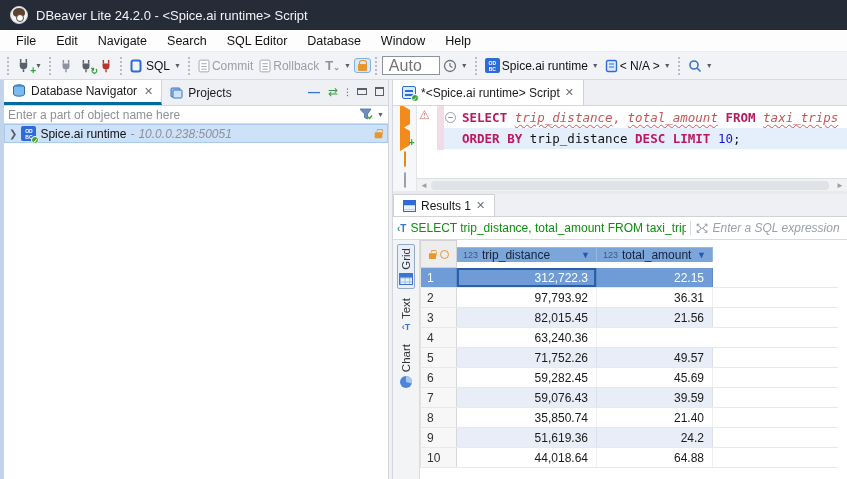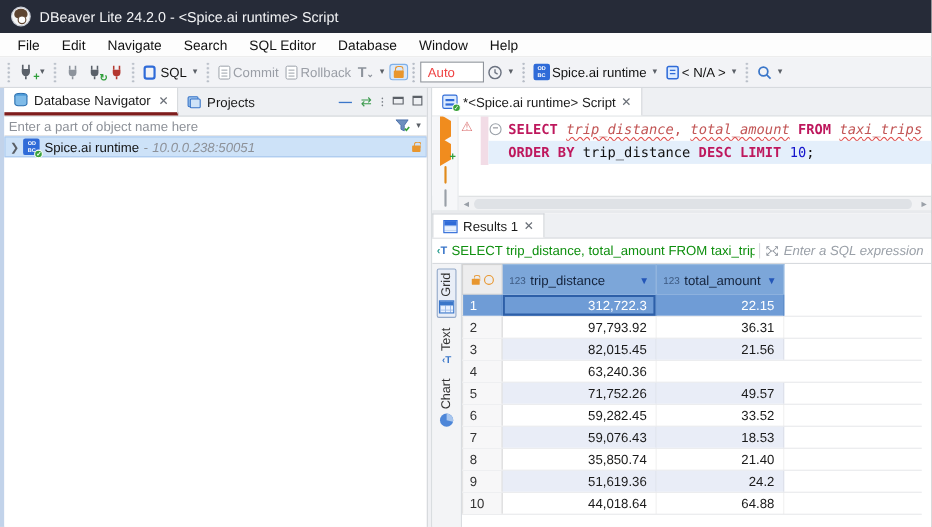--- a/index.html
+++ b/index.html
@@ -25,34 +25,34 @@
     border-bottom:1px solid #d7dade; display:flex; align-items:center; padding-left:2px; }
   .tsep { width:5px; height:18px; margin:0 3px;
     background-image:radial-gradient(circle, #b7bdc7 1px, transparent 1.2px);
     background-size:4px 4px; background-position:center; background-repeat:repeat-y; }
   .tbtn { display:flex; align-items:center; gap:2px; padding:2px 3px; border-radius:3px; }
   .drop { font-size:7px; color:#5a5f66; margin-left:2px; }
   .glabel { font-size:12px; color:#9a9ea6; }
   .blabel { font-size:12px; color:#111; }
   svg { display:block; }
   .lockbox { background:#d9e8fb; border:1px solid #7fb0e8; border-radius:3px; padding:1px 3px; }
-  .combo { width:58px; height:19px; background:#fff; border:1px solid #8f949c; font-size:12px;
-    display:flex; align-items:center; padding-left:6px; color:#ef4444; }
+  .combo { width:58px; height:19px; background:#fff; border:1px solid #8f949c; font-size:16px;
+    display:flex; align-items:center; padding-left:6px; color:#737373; }
   .odbc { width:15px; height:15px; background:#2f6bd8; border-radius:2px; color:#fff; font-size:5px;
     font-weight:bold; line-height:1.2; display:flex; flex-direction:column; align-items:center; justify-content:center; position:relative;}
   .odbc .chk { position:absolute; right:-3px; bottom:-3px; width:8px; height:8px; border-radius:50%;
     background:#3aa23a; color:#fff; font-size:6px; line-height:8px; text-align:center; border:1px solid #fff;}
   
   .leftstrip { position:absolute; left:0; top:80px; width:4px; height:399px; background:#c2d3ea; }
   .vsash { position:absolute; left:388px; top:80px; width:5px; height:399px; background:#f0f1f4; border-left:1px solid #d4d7db; border-right:1px solid #d4d7db;}
   
   .nav { position:absolute; left:4px; top:80px; width:384px; height:399px; background:#fff; }
   .nav-tabbar { position:relative; height:26px; background:#eef0f3; border-bottom:1px solid #d4d7db; display:flex; align-items:stretch; }
   .ntab { display:flex; align-items:center; gap:5px; padding:0 8px; font-size:12px; }
-  .ntab.active { background:#fff; border-right:1px solid #d4d7db; border-bottom:3px solid #7f1d1d;justify-content:space-between; }
+  .ntab.active { background:#fff; border-right:1px solid #d4d7db; border-bottom:3px solid #0369a1;justify-content:space-between; }
   .ntab .x { color:#6b7078; font-size:11px; margin-left:2px; }
   .nav-hdr-icons { position:absolute; right:4px; top:0; height:23px; display:flex; align-items:center; gap:8px; }
   .nav-filter { height:18px; border-bottom:1px solid #dcdcdc; display:flex; align-items:center; padding:0 4px; }
   .nav-filter .ph { color:#8d9198; font-size:12px; flex:1; }
   .tree-row { height:19px; background:#cde2f8; border:1px solid #a9c9ee; display:flex; align-items:center; gap:4px; padding:0 4px; }
   .tree-row .chev { color:#5a5f66; font-size:10px; }
   .tree-row .tname { font-size:12px; color:#111; }
   .tree-row .tdetail { font-size:12px; color:#8d9198; font-style:italic; }
   .lockicon { width:9px; height:11px; position:relative; display:inline-block; }
   .lockicon::before { content:""; position:absolute; left:1.5px; top:0; width:6px; height:6px; border:1.5px solid #e8962e; border-bottom:none; border-radius:3px 3px 0 0; }
@@ -369,21 +369,21 @@
         </svg>
       </div>
     </div>
 
   <div class="grid-main">
     <div class="ghead">
       <div class="gcorner">
         <span class="lockicon" style="transform:scale(.8)"></span>
         <span class="circ"></span>
       </div>
-      <div id="gcols" style="display:flex;">
+      <div id="gcols" style="display:flex;align-items:center;">
           <div class="gcol c1" style="width: 140px;">
             <span class="t123">123</span>
             <span>trip_distance</span>
             <span class="sort">▼</span>
           </div>
           <div class="gcol c2" style="width: 116px;">
             <span class="t123">123</span>
             <span>total_amount</span>
             <span class="sort">▼</span>
           </div>
@@ -410,26 +410,26 @@
           <div class="gcell c1">63,240.36</div>
         </div>
         <div class="grow stripe">
           <div class="gnum">5</div>
           <div class="gcell c1">71,752.26</div>
           <div class="gcell c2">49.57</div>
         </div>
         <div class="grow">
           <div class="gnum">6</div>
           <div class="gcell c1">59,282.45</div>
-          <div class="gcell c2">33.52</div>
+          <div class="gcell c2">45.69</div>
         </div>
         <div class="grow stripe">
           <div class="gnum">7</div>
           <div class="gcell c1">59,076.43</div>
-          <div class="gcell c2">18.53</div>
+          <div class="gcell c2">39.59</div>
         </div>
         <div class="grow">
           <div class="gnum">8</div>
           <div class="gcell c1">35,850.74</div>
           <div class="gcell c2">21.40</div>
         </div>
         <div class="grow stripe">
           <div class="gnum">9</div>
           <div class="gcell c1">51,619.36</div>
           <div class="gcell c2">24.2</div>

